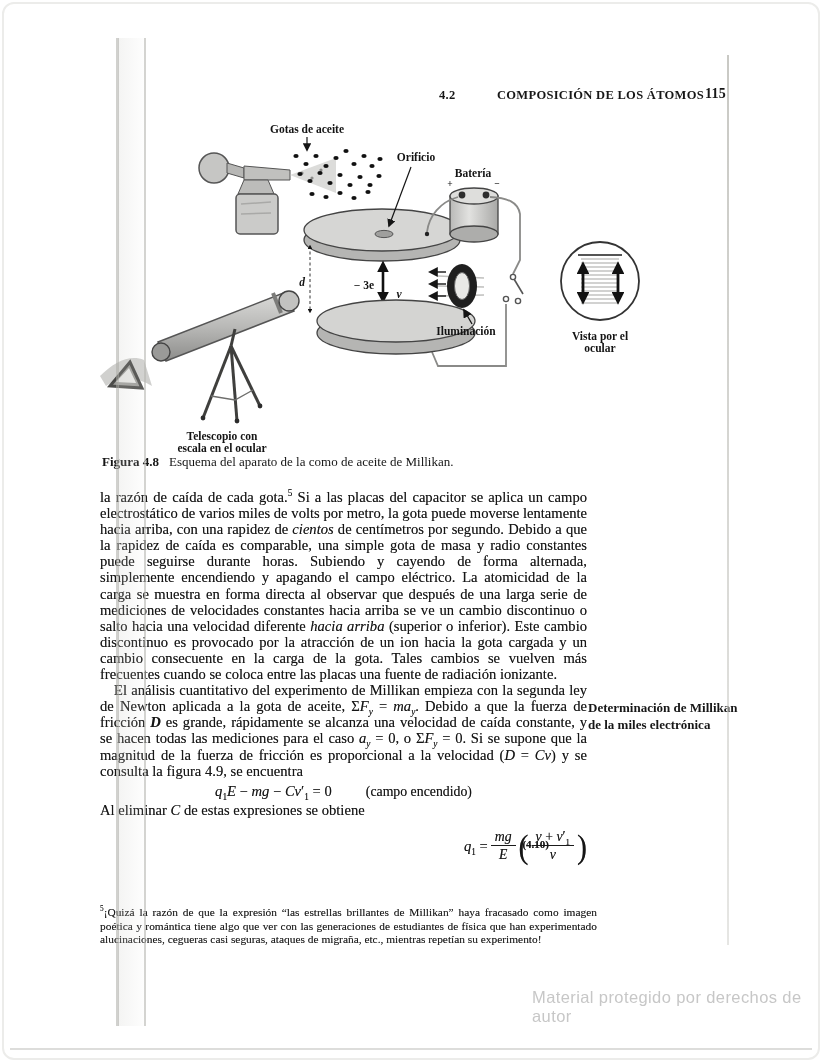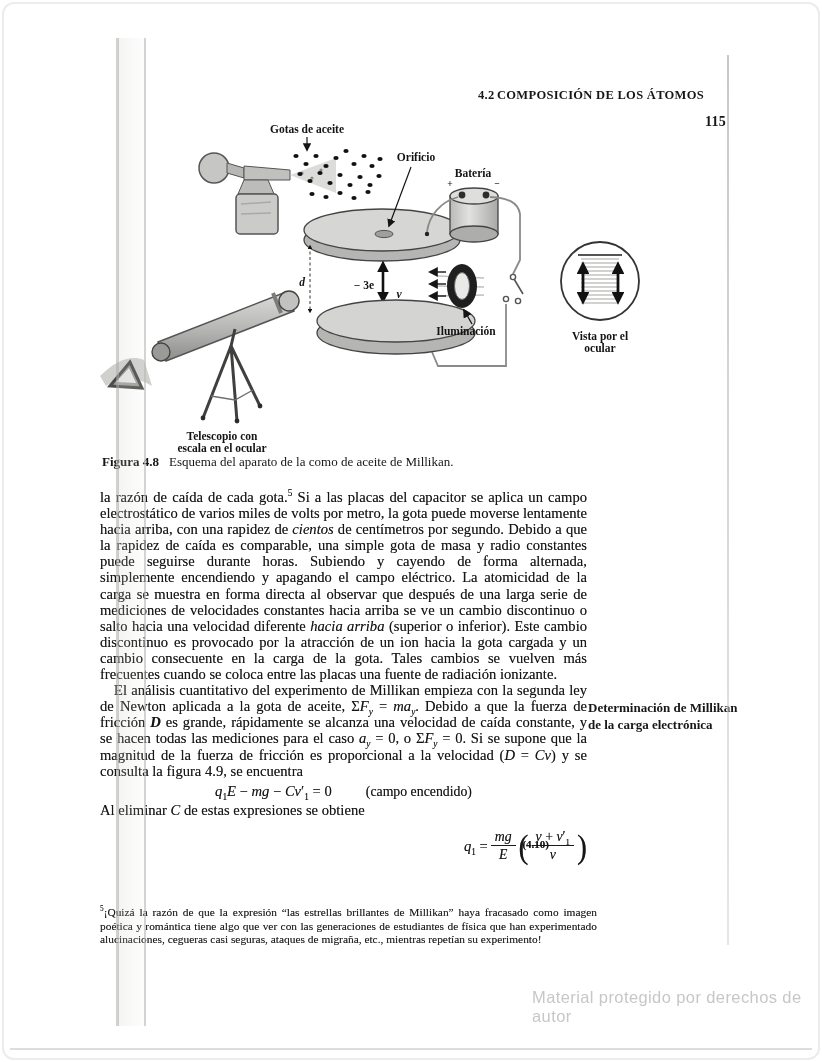--- a/index.html
+++ b/index.html
@@ -4,23 +4,23 @@
 <style>
   html,body{margin:0;padding:0;}
   body{
     width:822px;height:1062px;position:relative;background:#ffffff;
     font-family:"Liberation Serif", serif;color:#1b1b1b;overflow:hidden;
   }
   .page-frame{position:absolute;inset:2px;border:2px solid #ececea;border-radius:12px;pointer-events:none;}
 
   
   .hdr{position:absolute;top:88px;font-weight:bold;font-size:12.5px;color:#171717;letter-spacing:.3px;}
-  #hdr-section{left:478px;}
+  #hdr-section{left:439px;}
   #hdr-title{left:497px;}
-  #hdr-page{left:705px;top:86px;font-size:14px;margin-top:28px;}
+  #hdr-page{left:705px;top:86px;font-size:14px;}
 
   
   #figure-svg{position:absolute;left:140px;top:118px;}
   #fold-artifact{position:absolute;left:86px;top:324px;}
   .fig-label{font-family:"Liberation Serif",serif;font-weight:bold;font-size:11.5px;fill:#141414;}
   .fig-label-sm{font-family:"Liberation Serif",serif;font-weight:bold;font-size:9.5px;fill:#141414;}
 
   
   #caption{position:absolute;left:102px;top:454px;width:490px;font-size:13px;color:#161616;}
   #caption .cap-label{font-weight:bold;margin-right:10px;}
@@ -266,21 +266,21 @@
         <span class="den"><span class="rs-i">v</span></span>
       </span>
       <span class="bigparen">)</span>
     </span>
     <span class="eqnum">(4.10)</span>
   </div>
 </div>
 
 <div id="margin-note">
   <div>Determinación de Millikan</div>
-  <div>de la carga electrónica</div>
+  <div>de la miles electrónica</div>
 </div>
 
 <div id="footnote"><span class="rs-sup">5</span><span>¡Quizá la razón de que la expresión “las estrellas brillantes de Millikan” haya fracasado como imagen poética y romántica tiene algo que ver con las generaciones de estudiantes de física que han experimentado alucinaciones, cegueras casi seguras, ataques de migraña, etc., mientras repetían su experimento!</span></div>
 
 <div id="watermark">Material protegido por derechos de autor</div>
 
 <div class="fold-shade"></div>
 <div class="fold-line-a"></div>
 <div class="fold-line-b"></div>
 <div class="right-edge"></div>

